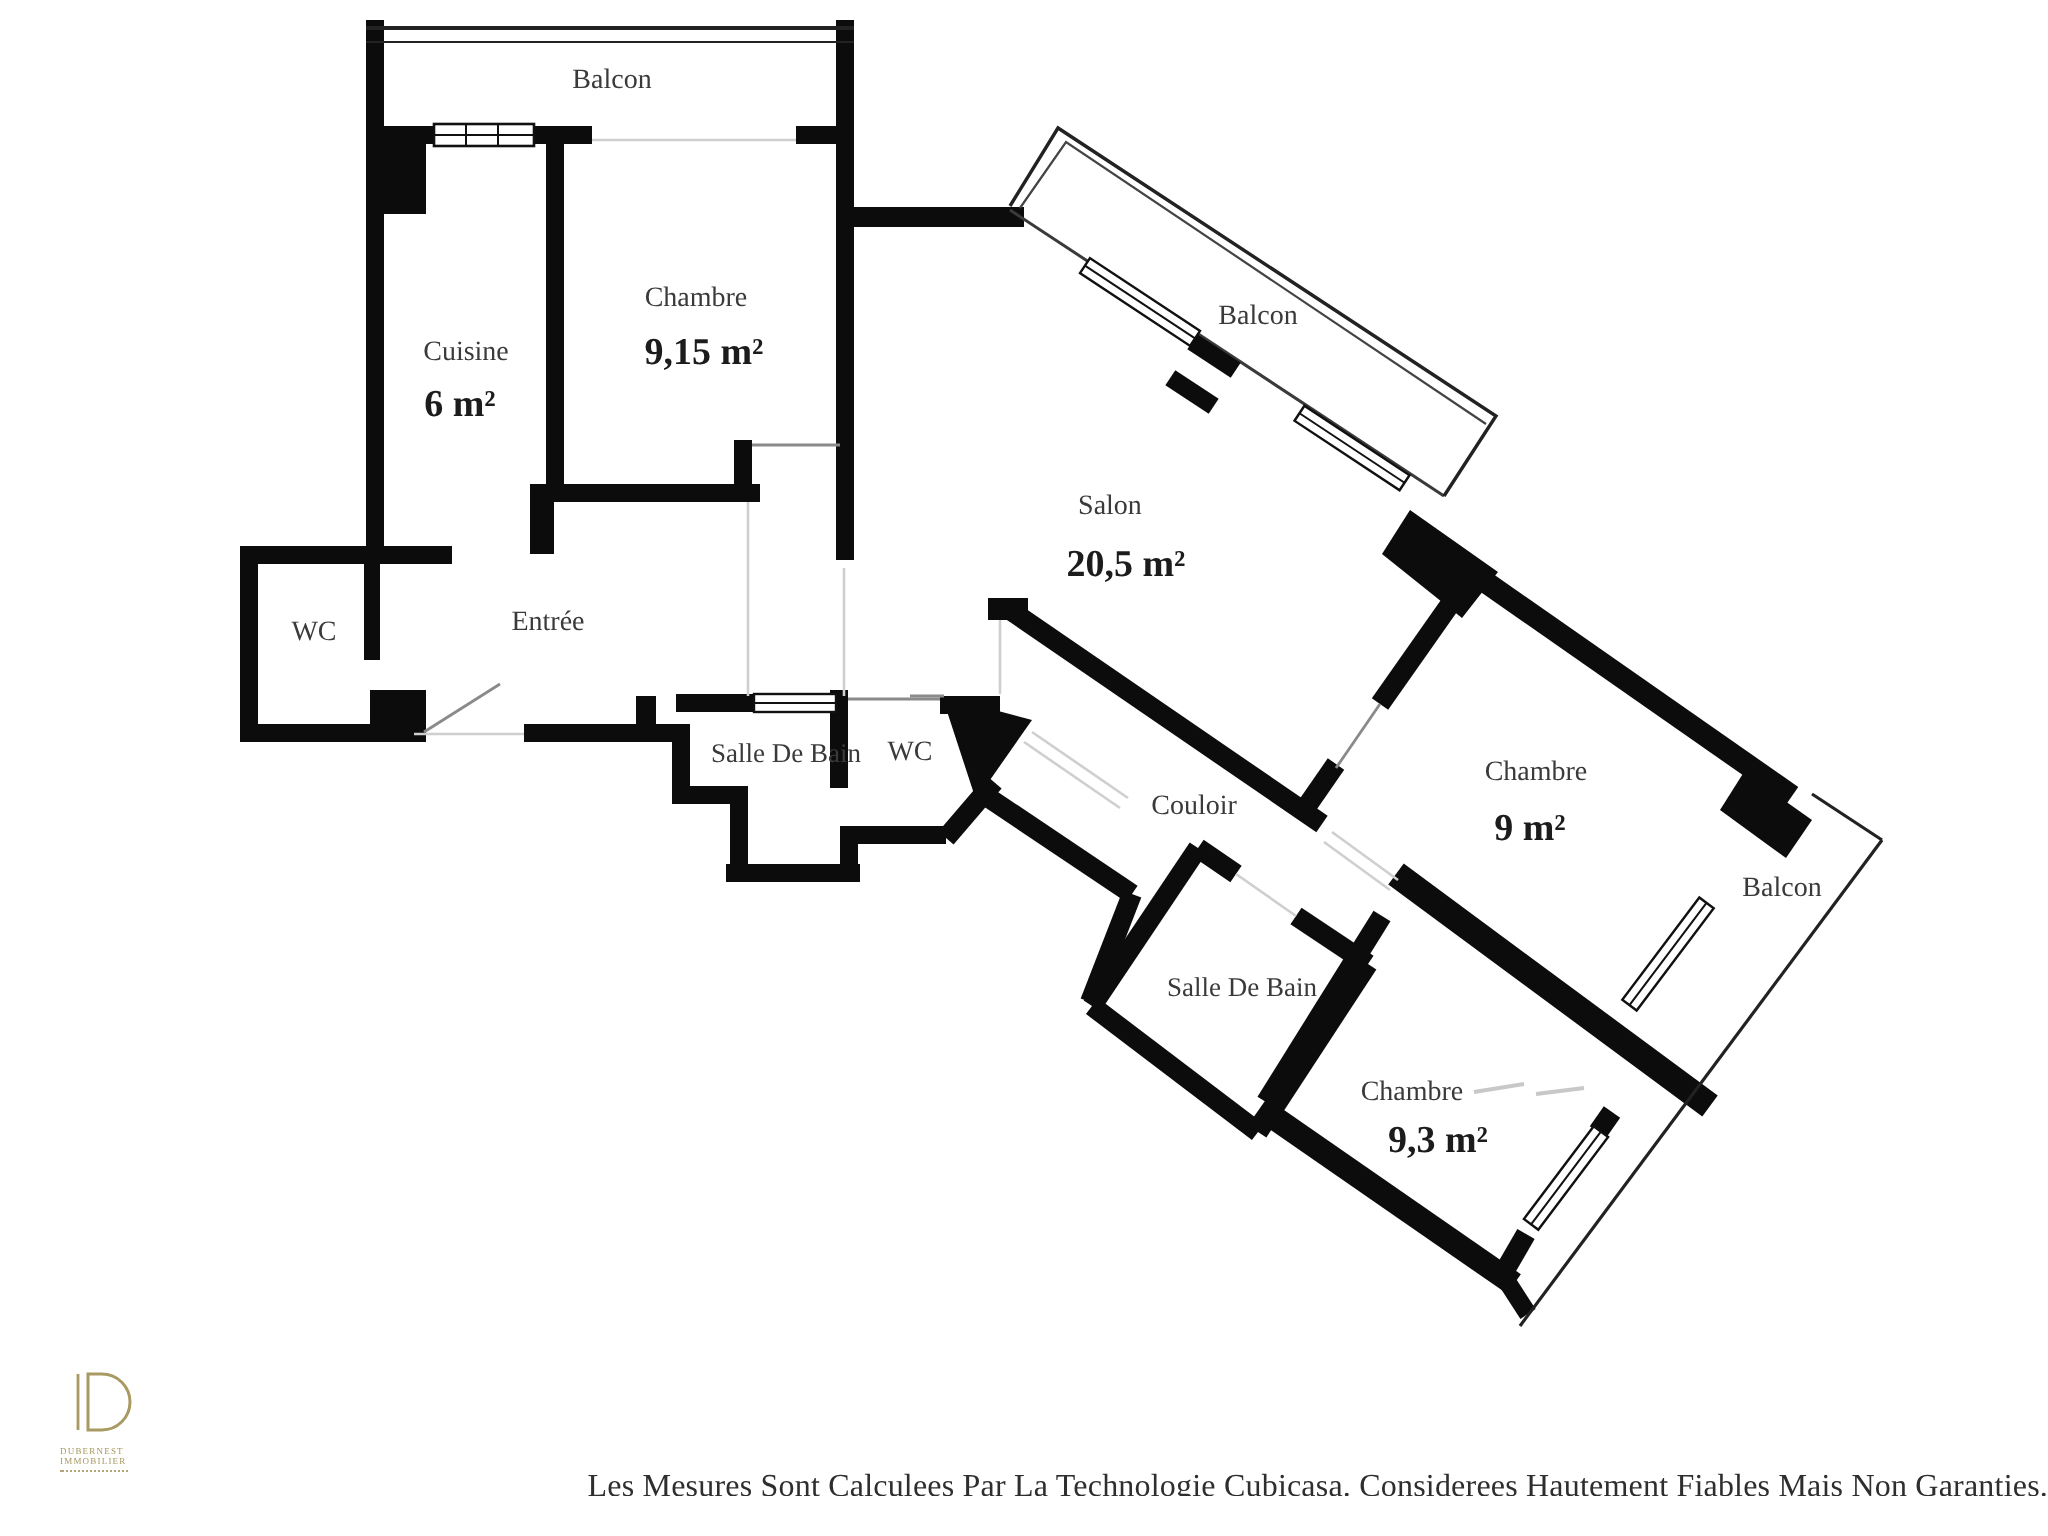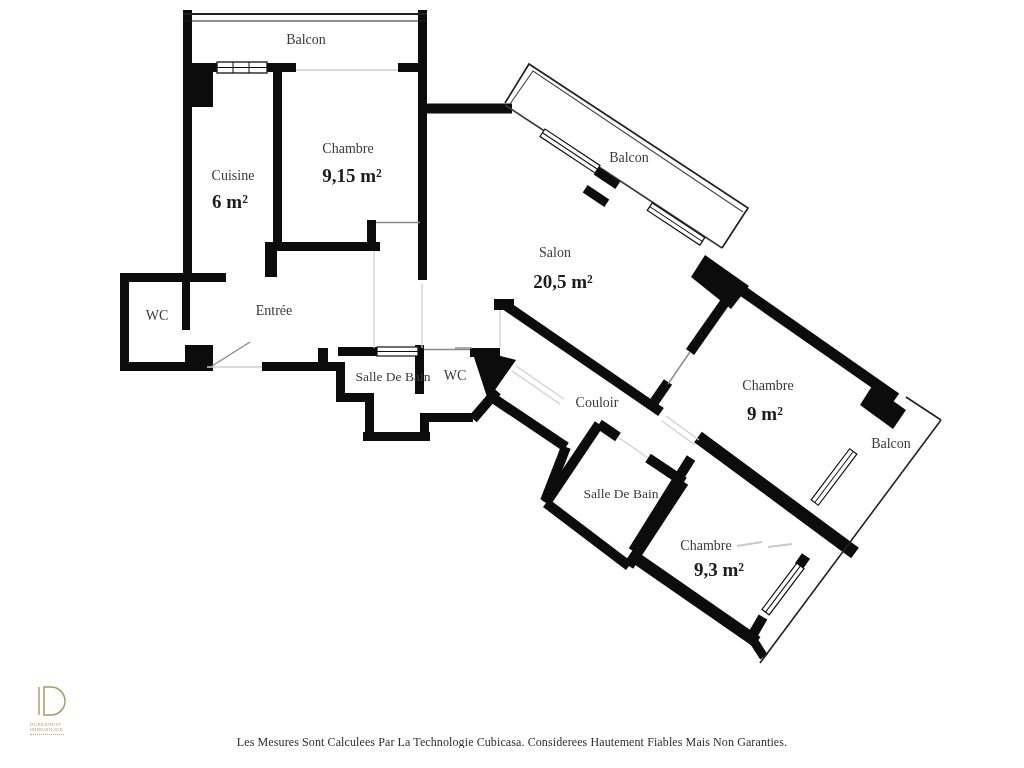--- a/index.html
+++ b/index.html
@@ -2,22 +2,22 @@
 <html><head>
 <meta charset="utf-8">
 <style>
   html,body{margin:0;padding:0;background:#ffffff;}
   #stage{position:relative;width:1024px;height:748px;background:#ffffff;overflow:hidden;
          font-family:Liberation Serif, serif;}
   #plan-svg{position:absolute;left:0;top:0;}
   .room-name{font-size:14px;fill:#3a3a3a;}
   .room-area{font-size:19px;font-weight:600;fill:#1c1c1c;}
   .small-name{font-size:13.5px;fill:#3a3a3a;}
-  #footer-disclaimer{position:absolute;left:0;right:0;top:735px;text-align:center;
-         font-size:12px;color:#2e2e2e;letter-spacing:0.1px;}
+  #footer-disclaimer{position:absolute;left:0;right:0;top:735px;text-align:right;
+         font-size:16px;color:#2e2e2e;letter-spacing:0.1px;}
   #agency-logo{position:absolute;left:30px;top:684px;width:60px;text-align:left;color:#a89a62;}
   #agency-logo .logo-line{font-size:4.5px;letter-spacing:0.6px;line-height:5px;color:#a89a62;}
   #agency-logo .logo-dashes{margin-top:2px;width:34px;border-top:1px dotted #b5a878;}
 </style>
 </head>
 <body>
 
 <div id="stage">
 
 <svg id="plan-svg" width="1024" height="768" viewBox="0 0 1024 768">

